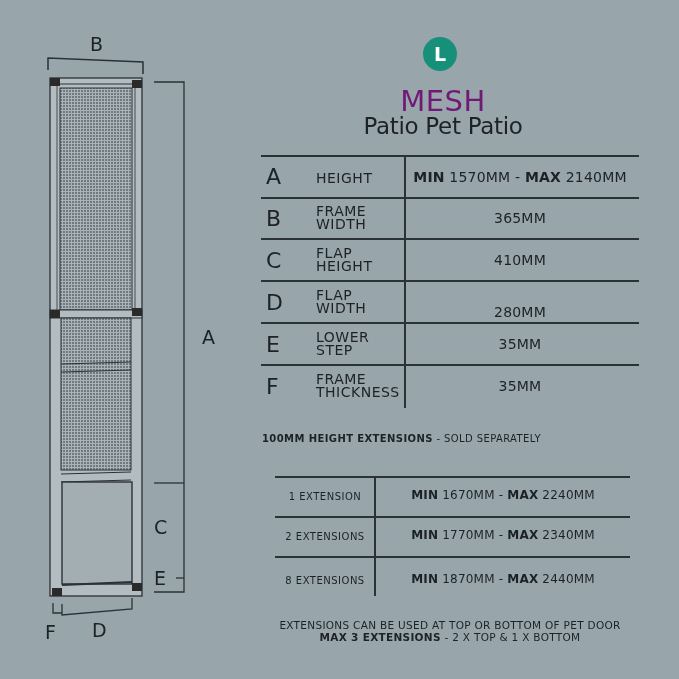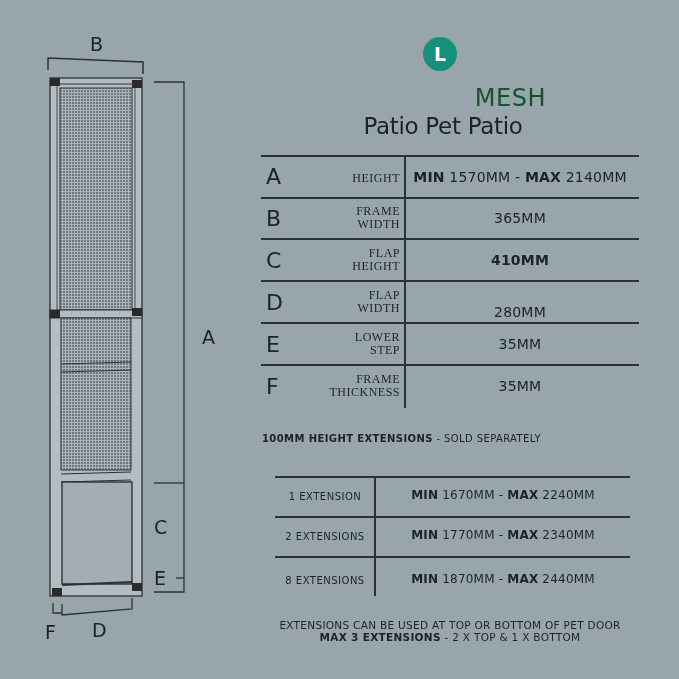--- a/index.html
+++ b/index.html
@@ -7,26 +7,26 @@
     width:679px; height:679px; background:#98a5ab; position:relative; overflow:hidden;
     font-family:"DejaVu Sans", sans-serif; color:#1c2226;
   }
   .abs { position:absolute; }
   .hline { position:absolute; height:2px; background:#2b3236; }
   .vline { position:absolute; width:2px; background:#2b3236; }
 
   
   .badge { left:423px; top:37px; width:34px; height:34px; border-radius:50%; background:#17907a;
     color:#fff; font-weight:bold; font-size:19px; line-height:34px; text-align:center; }
-  .title { left:340px; width:206px; top:84px; text-align:right; font-size:24px; letter-spacing:0.5px; color:#14532d; }
+  .title { left:340px; width:206px; top:84px; text-align:center; font-size:29px; letter-spacing:0.5px; color:#701a75; }
   .subtitle { left:330px; width:226px; top:113px; text-align:center; font-size:23px; color:#1c2226; font-weight:normal; letter-spacing:-0.3px; }
 
   
   .row-letter { position:absolute; left:266px; width:40px; font-size:22px; text-align:left; }
-  .row-label { position:absolute; left:316px; width:84px; text-align:right; font-size:12px; letter-spacing:0.5px; line-height:13px;font-family:Liberation Serif, serif; }
+  .row-label { position:absolute; left:316px; width:84px; text-align:left; font-size:14px; letter-spacing:0.5px; line-height:13px; }
   .row-value { position:absolute; left:408px; width:224px; text-align:center; font-size:14px; letter-spacing:0.2px; }
   b { font-weight:bold; }
 
   .ext-title { left:262px; top:433px; font-size:10px; letter-spacing:0.4px; white-space:nowrap; }
   .ext-title .bold { font-weight:bold; }
 
   .ext-label { position:absolute; left:278px; width:94px; text-align:center; font-size:10px; letter-spacing:0.5px; }
   .ext-value { position:absolute; left:378px; width:250px; text-align:center; font-size:12px; letter-spacing:0.2px; }
 
   .note { left:262px; width:376px; text-align:center; font-size:10.5px; letter-spacing:0.3px; line-height:12px; }
@@ -117,21 +117,21 @@
       </div>
     <div class="row-value" style="top:210px;">365MM</div>
   </div>
 
   <div>
     <div class="row-letter" style="top:248px;">C</div>
     <div class="row-label" style="top:247px;">
         <div>FLAP</div>
         <div>HEIGHT</div>
       </div>
-    <div class="row-value" style="top:252px;font-weight:bold;">410MM</div>
+    <div class="row-value" style="top:252px;">410MM</div>
   </div>
 
   <div>
     <div class="row-letter" style="top:290px;">D</div>
     <div class="row-label" style="top:289px;">
         <div>FLAP</div>
         <div>WIDTH</div>
       </div>
     <div class="row-value" style="top:304px;">280MM</div>
   </div>

